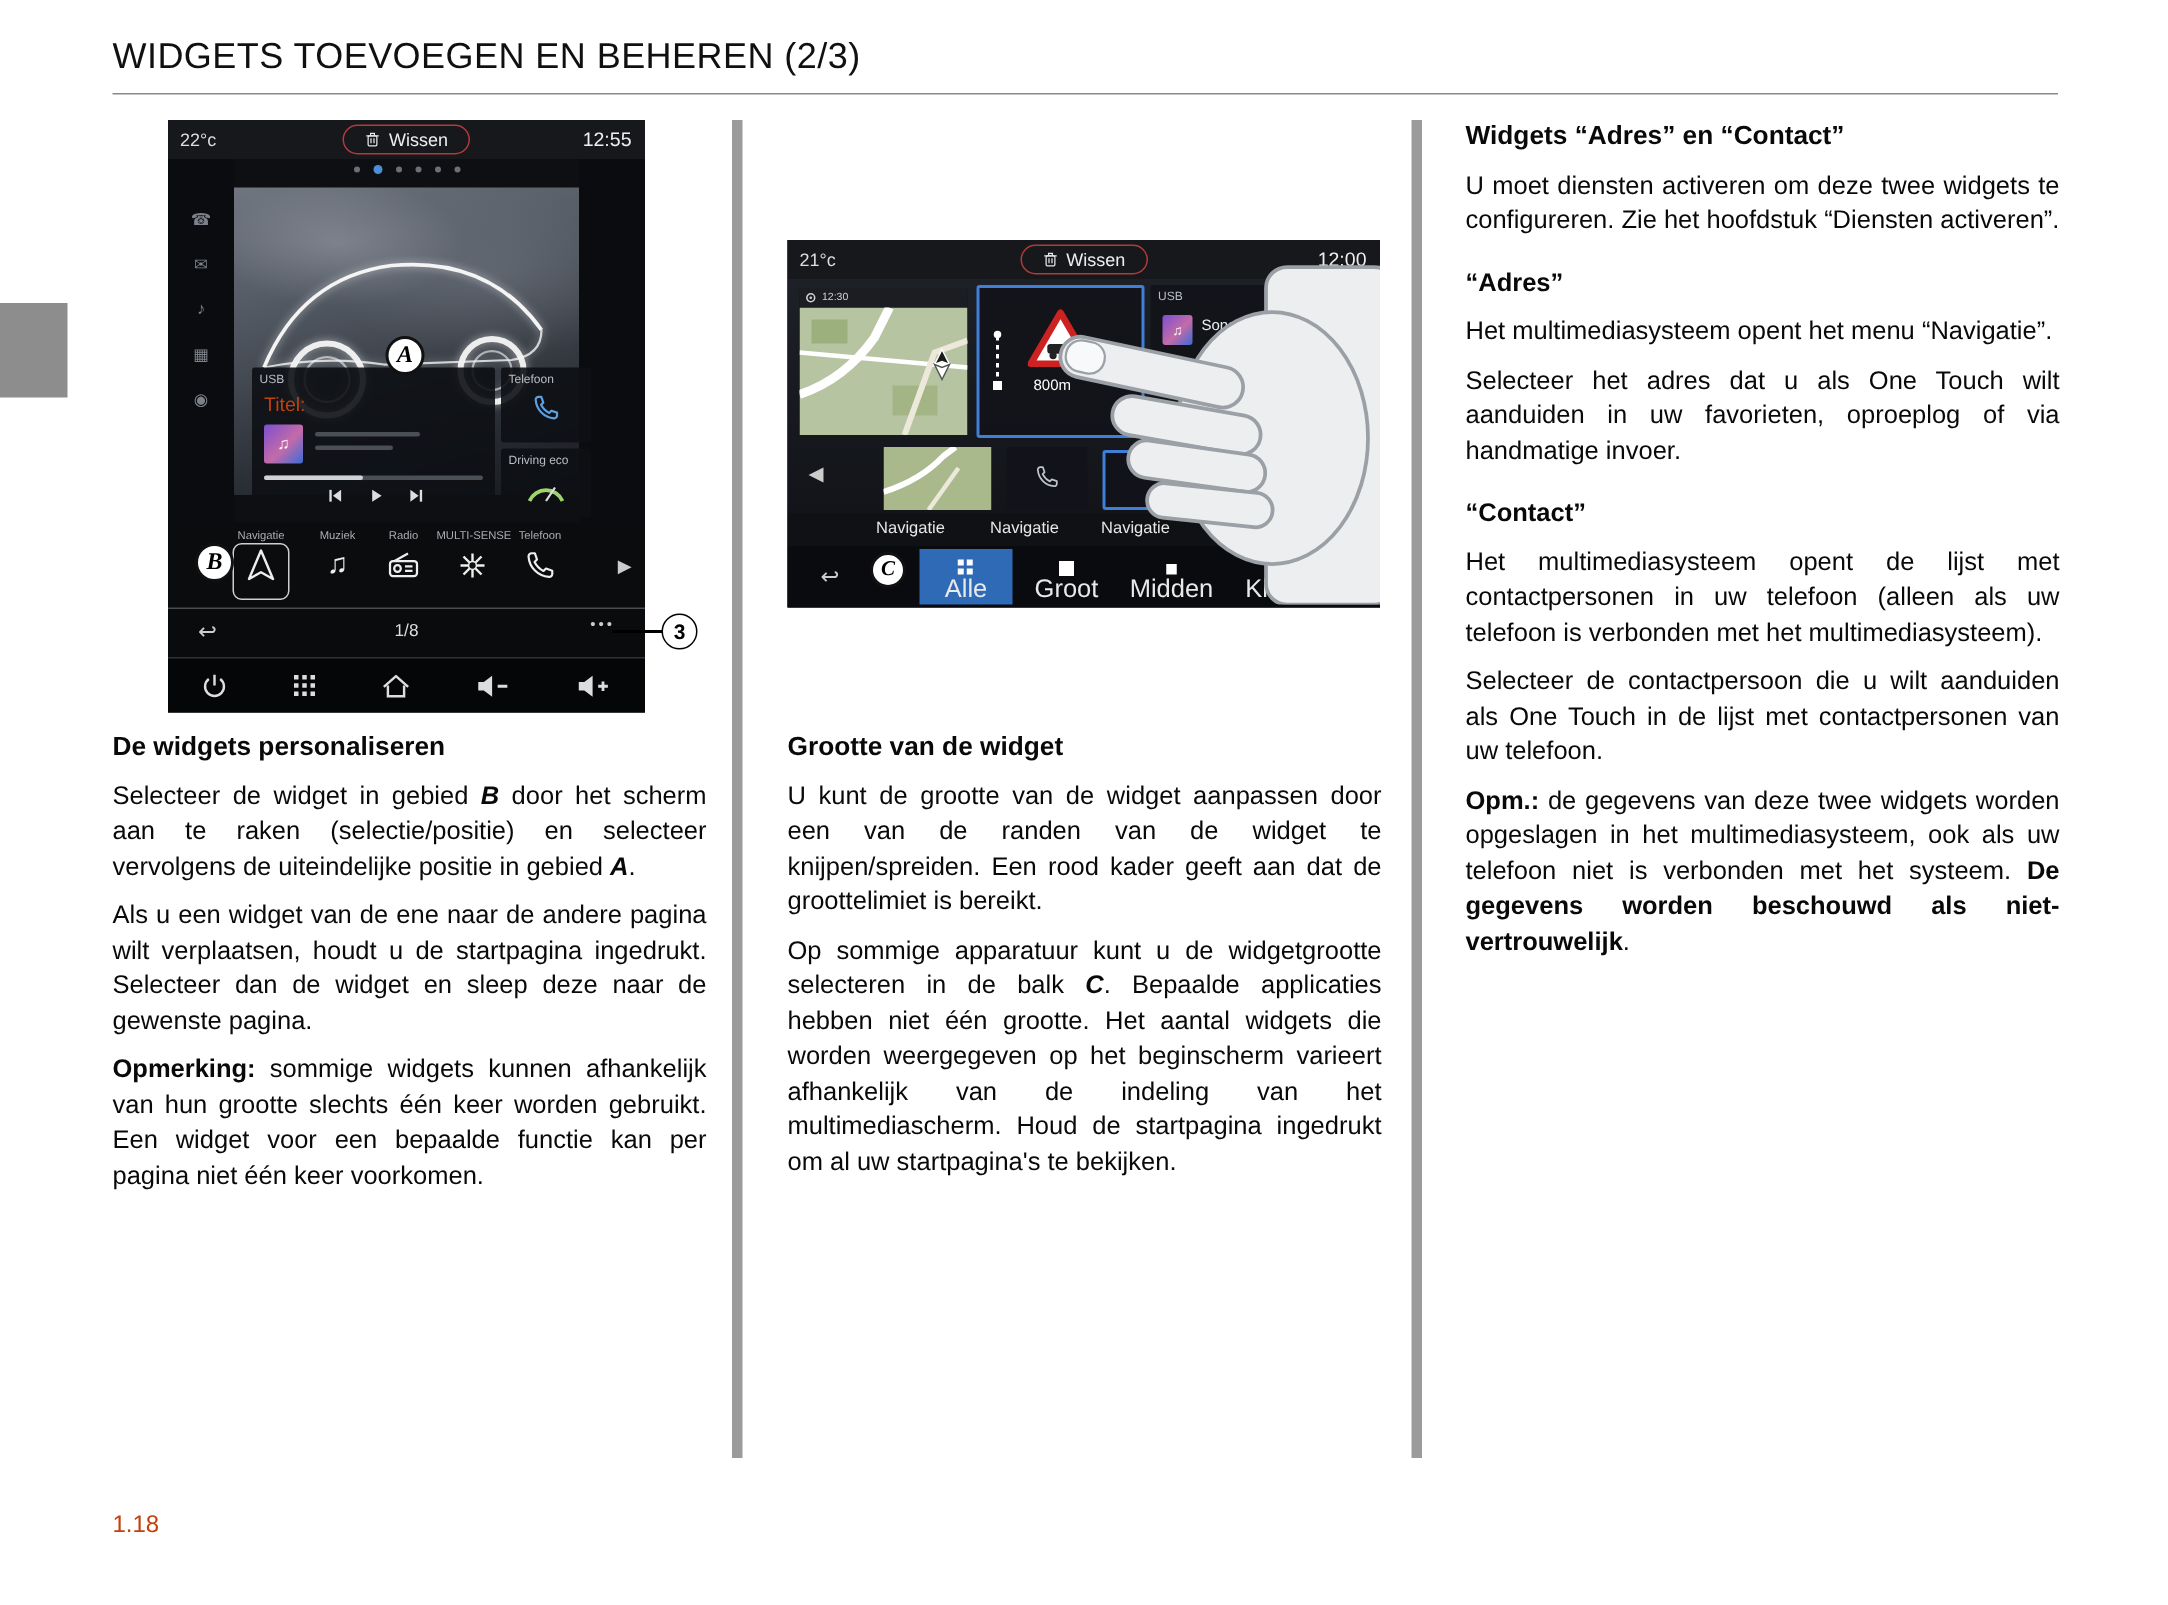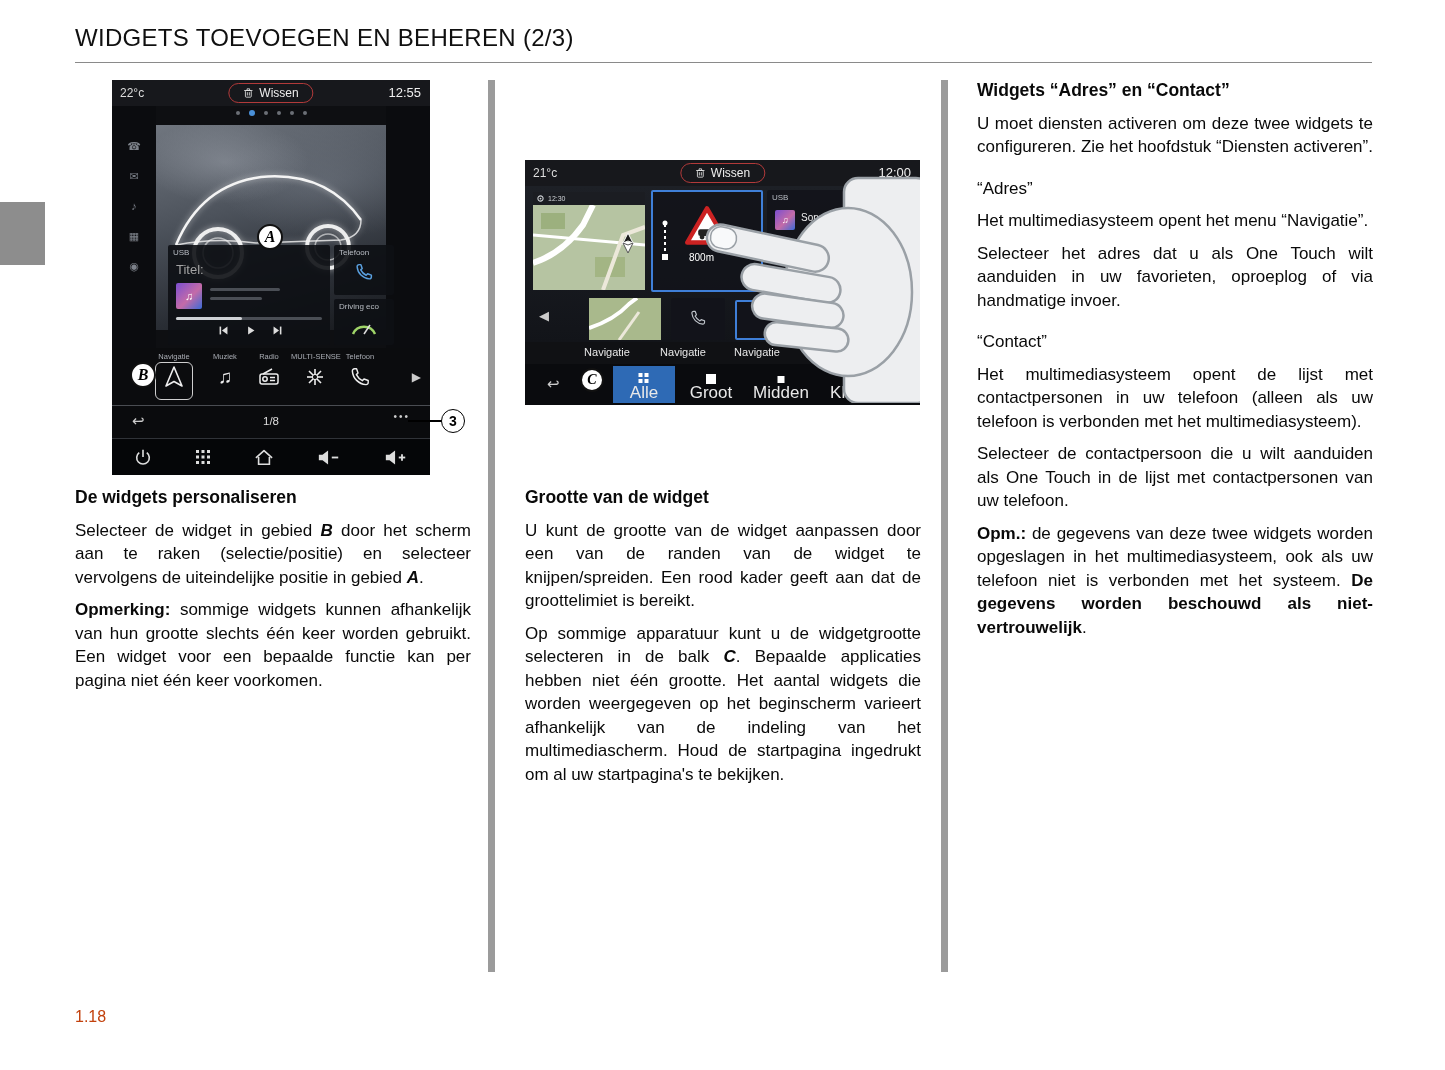--- a/index.html
+++ b/index.html
@@ -10,21 +10,21 @@
   .doc-title{position:absolute;left:75px;top:24px;font-size:24px;font-weight:normal;letter-spacing:.3px;color:#101010}
   .title-rule{position:absolute;left:75px;top:62px;width:1297px;height:1px;background:#8a8a8a}
   .edge-tab{position:absolute;left:0;top:202px;width:45px;height:63px;background:#8d8d8d}
   .vsep{position:absolute;top:80px;height:892px;width:7px;background:#9b9b9b}
   .page-number{position:absolute;left:75px;top:1008px;font-size:16px;color:#c2410c}
 
   
   .col{position:absolute;width:396px;font-size:17px;line-height:23.5px;text-align:justify;color:#090909}
   .col h3{font-size:17.5px;font-weight:bold;text-align:left;margin-bottom:9px}
   .col p{margin-bottom:9px}
-  .col .sub{font-weight:normal;text-align:left;margin-top:18px;margin-bottom:9px}
+  .col .sub{font-weight:bold;text-align:left;margin-top:18px;margin-bottom:9px}
   .ref{font-weight:bold;font-style:italic}
   b.lead{font-weight:bold}
 
   
   .screen{position:absolute;background:#0e0f12;overflow:visible}
   .screen-inner{position:absolute;inset:0;overflow:hidden;background:#0e0f12}
   .s-status{position:absolute;left:0;right:0;top:0;height:26px;background:#17181c;z-index:4}
   .s-temp{position:absolute;left:8px;top:6px;font-size:12px;color:#ddd}
   .s-clock{position:absolute;right:9px;top:5px;font-size:13px;color:#eee}
   .wissen-pill{position:absolute;left:50%;transform:translateX(-50%);top:3px;height:20px;border:1.5px solid #b23a3a;border-radius:11px;display:flex;align-items:center;gap:6px;padding:0 14px;color:#eee;font-size:12px;white-space:nowrap}
@@ -142,21 +142,21 @@
     
     
     
     
   </div>
 
   <div class="marker" style="left:145px;top:144px">A</div>
 
   <div class="s1-widget" style="left:56px;top:165px;width:162px;height:100px">
     <span class="w-mini-label">USB</span>
-    <div style="position:absolute;left:8px;top:17px;font-size:13px;color:#a3a3a3">Titel:</div>
+    <div style="position:absolute;left:8px;top:17px;font-size:13px;color:#c2410c">Titel:</div>
     <div class="albumart" style="left:8px;top:38px">
           <span>♫</span>
         </div>
     <div class="meta-bar" style="left:42px;top:43px;width:70px"></div>
     <div class="meta-bar" style="left:42px;top:52px;width:52px"></div>
     <div class="meta-bar" style="left:8px;top:72px;right:8px;width:auto">
           <div class="fill"></div>
         </div>
     <div class="transport" style="left:50px;top:80px">
       <svg width="11" height="11" viewBox="0 0 14 14">
@@ -432,20 +432,21 @@
       <rect x="16" y="50" width="124" height="27" rx="13.5" transform="rotate(12 16 50)"></rect>
       <rect x="19" y="53" width="26" height="21" rx="10" transform="rotate(12 19 53)" fill="#f8f9fa" stroke-width="1.5"></rect>
     </g>
   </svg>
  </div>
 </div>
 
 <div class="col" style="left:75px;top:486px">
   <h3>De widgets personaliseren</h3>
   <p><span>Selecteer de widget in gebied </span><span class="ref">B</span><span> door het scherm aan te raken (selectie/positie) en selecteer vervolgens de uiteindelijke positie in gebied </span><span class="ref">A</span><span>.</span></p>
+  <p>Als u een widget van de ene naar de andere pagina wilt verplaatsen, houdt u de startpagina ingedrukt. Selecteer dan de widget en sleep deze naar de gewenste pagina.</p>
   <p><b class="lead">Opmerking:</b><span> sommige widgets kunnen afhankelijk van hun grootte slechts één keer worden gebruikt. Een widget voor een bepaalde functie kan per pagina niet één keer voorkomen.</span></p>
 </div>
 
 <div class="col" style="left:525px;top:486px">
   <h3>Grootte van de widget</h3>
   <p>U kunt de grootte van de widget aanpassen door een van de randen van de widget te knijpen/spreiden. Een rood kader geeft aan dat de groottelimiet is bereikt.</p>
   <p><span>Op sommige apparatuur kunt u de widgetgrootte selecteren in de balk </span><span class="ref">C</span><span>. Bepaalde applicaties hebben niet één grootte. Het aantal widgets die worden weergegeven op het beginscherm varieert afhankelijk van de indeling van het multimediascherm. Houd de startpagina ingedrukt om al uw startpagina's te bekijken.</span></p>
 </div>
 
 <div class="col" style="left:977px;top:79px">

